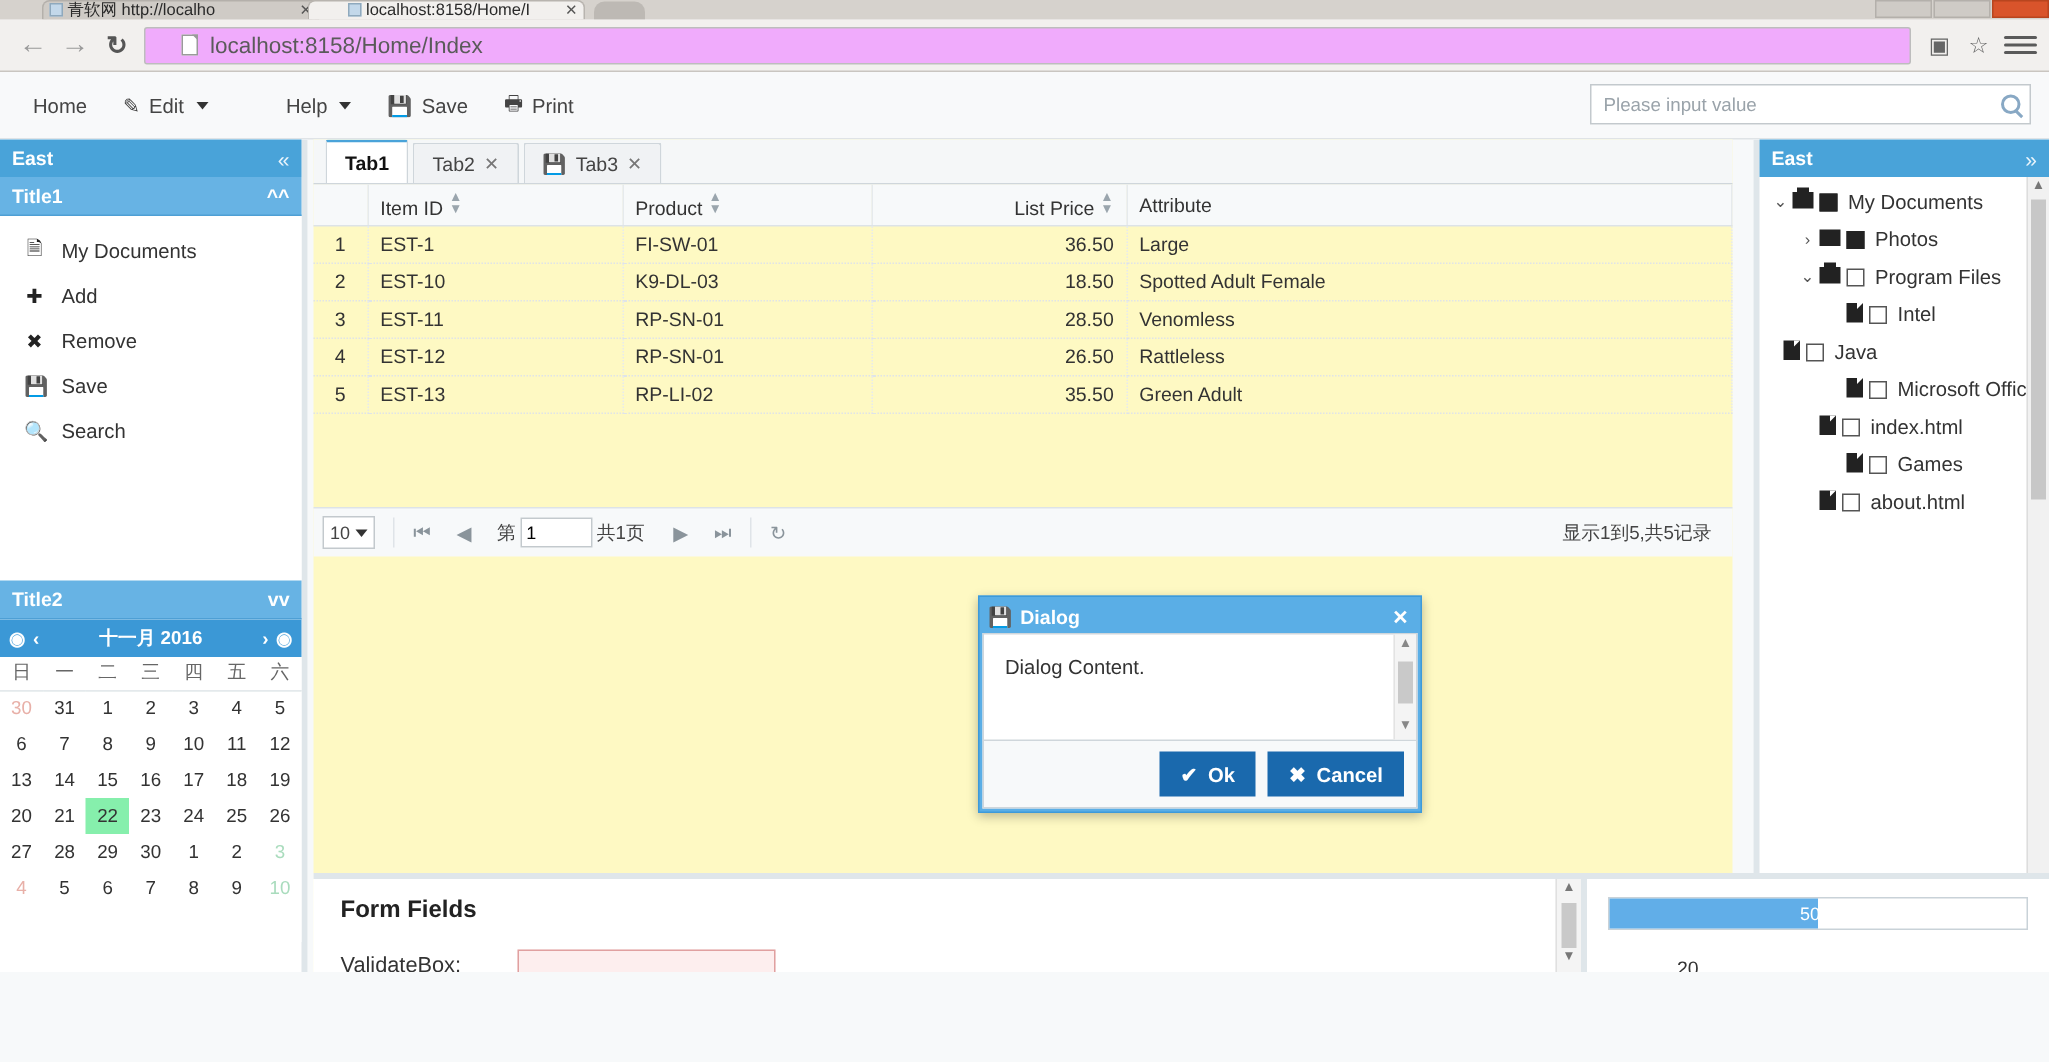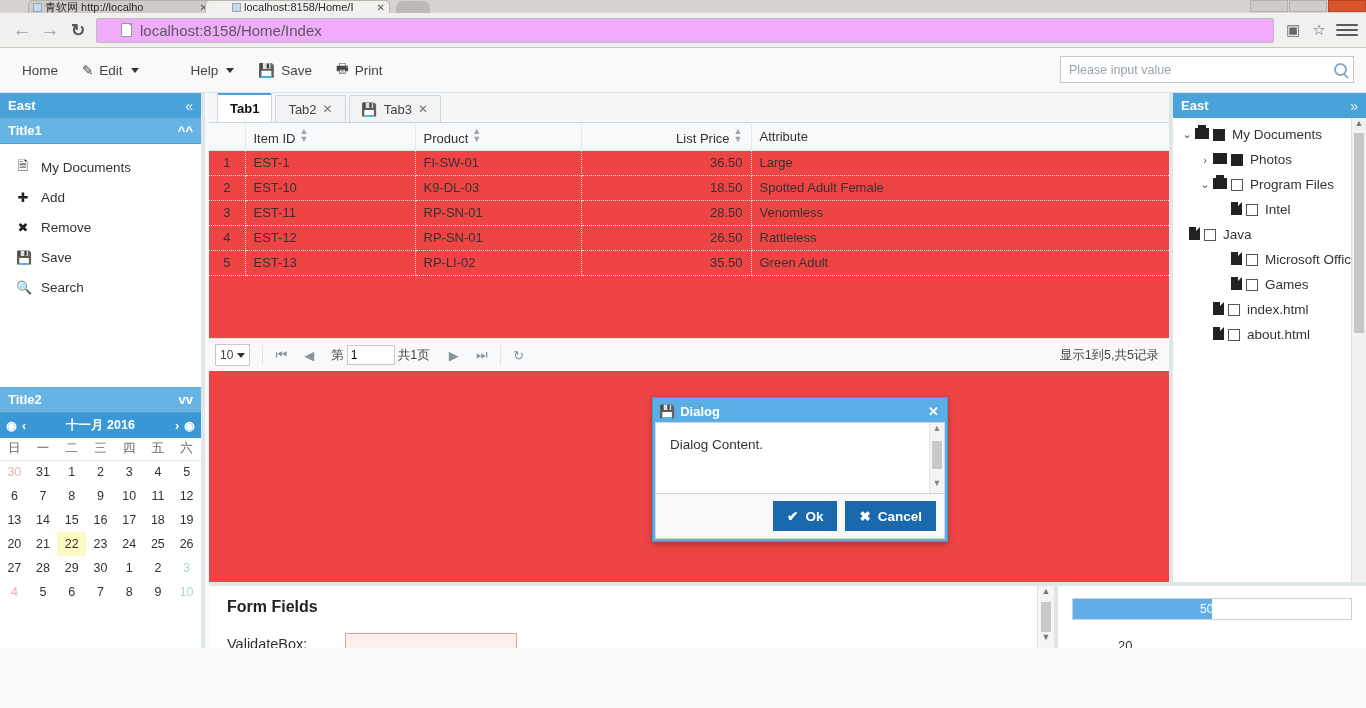--- a/index.html
+++ b/index.html
@@ -208,24 +208,24 @@
   }
   table.cal td {
     font-size: 12.5px; text-align: center; height: 24px; width: 14.28%;
     color: #333;
   }
   td.sun { color: #c0392b; }
   td.sat { color: #27ae60; }
   td.other { color: #bbb; }
   td.other.sun { color:#e8b0a8;}
   td.other.sat { color:#a9dcbd;}
-  td.today { background: #fef9c3; color: #fff; }
-
-  
-  #center { position: absolute; left: 209px; top: 0; right: 193px; height: 100%; background:#ef4444;}
+  td.today { background: #86efac; color: #fff; }
+
+  
+  #center { position: absolute; left: 209px; top: 0; right: 211px; height: 100%; background:#fef9c3;}
   #tabs-strip {
     height: 30px; background: #f5f7f8; border-bottom: 1px solid #cfd6db;
     display: flex; align-items: flex-end; padding-left: 8px; gap: 3px;
   }
   .dtab {
     height: 27px; padding: 0 12px; background: #f0f2f4;
     border: 1px solid #cfd6db; border-bottom: none;
     display: flex; align-items: center; gap: 6px;
     font-size: 13px; color: #444;
     border-top-left-radius: 2px; border-top-right-radius: 2px;
@@ -693,31 +693,31 @@
               <span class="fold"><span class="file-ico"></span></span>
               <span class="ck"></span>
               <span>Java</span>
             </div>
             <div class="tnode" style="padding-left: 42px;">
               <span class="exp"></span>
               <span class="fold"><span class="file-ico"></span></span>
               <span class="ck"></span>
               <span>Microsoft Office</span>
             </div>
+            <div class="tnode" style="padding-left: 24px;">
+              <span class="exp"></span>
+              <span class="fold"><span class="file-ico"></span></span>
+              <span class="ck"></span>
+              <span>index.html</span>
+            </div>
             <div class="tnode" style="padding-left: 42px;">
               <span class="exp"></span>
               <span class="fold"><span class="file-ico"></span></span>
               <span class="ck"></span>
               <span>Games</span>
-            </div>
-            <div class="tnode" style="padding-left: 24px;">
-              <span class="exp"></span>
-              <span class="fold"><span class="file-ico"></span></span>
-              <span class="ck"></span>
-              <span>index.html</span>
             </div>
             <div class="tnode" style="padding-left: 24px;">
               <span class="exp"></span>
               <span class="fold"><span class="file-ico"></span></span>
               <span class="ck"></span>
               <span>about.html</span>
             </div>
           </div>
         <div class="vscroll">
           <div class="arr" style="top:0">▲</div>

